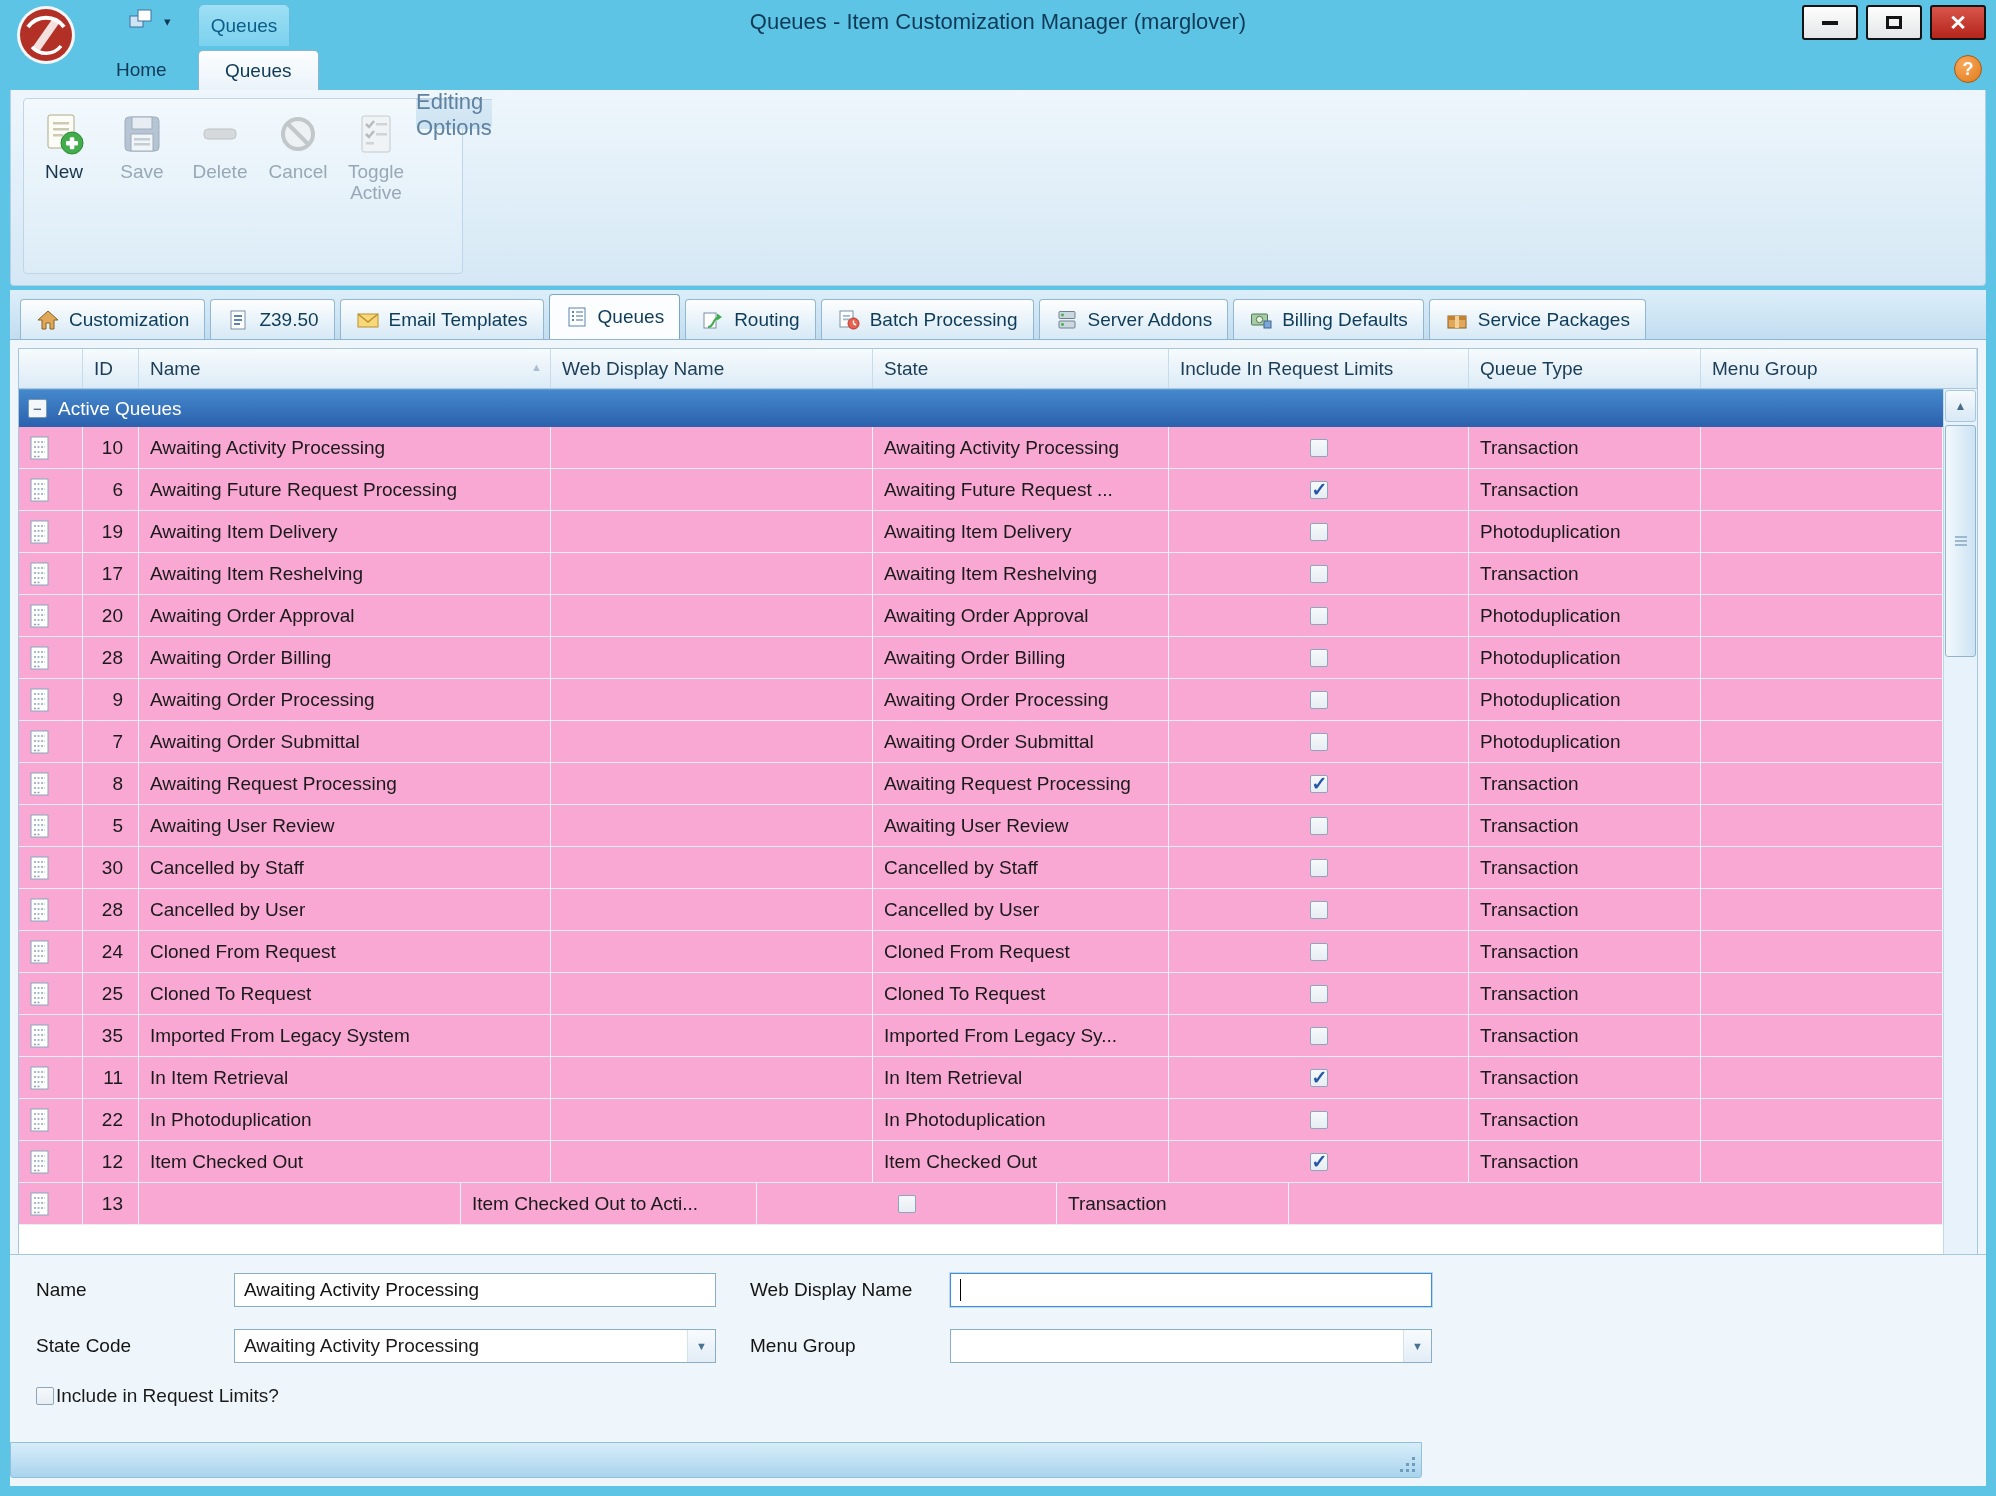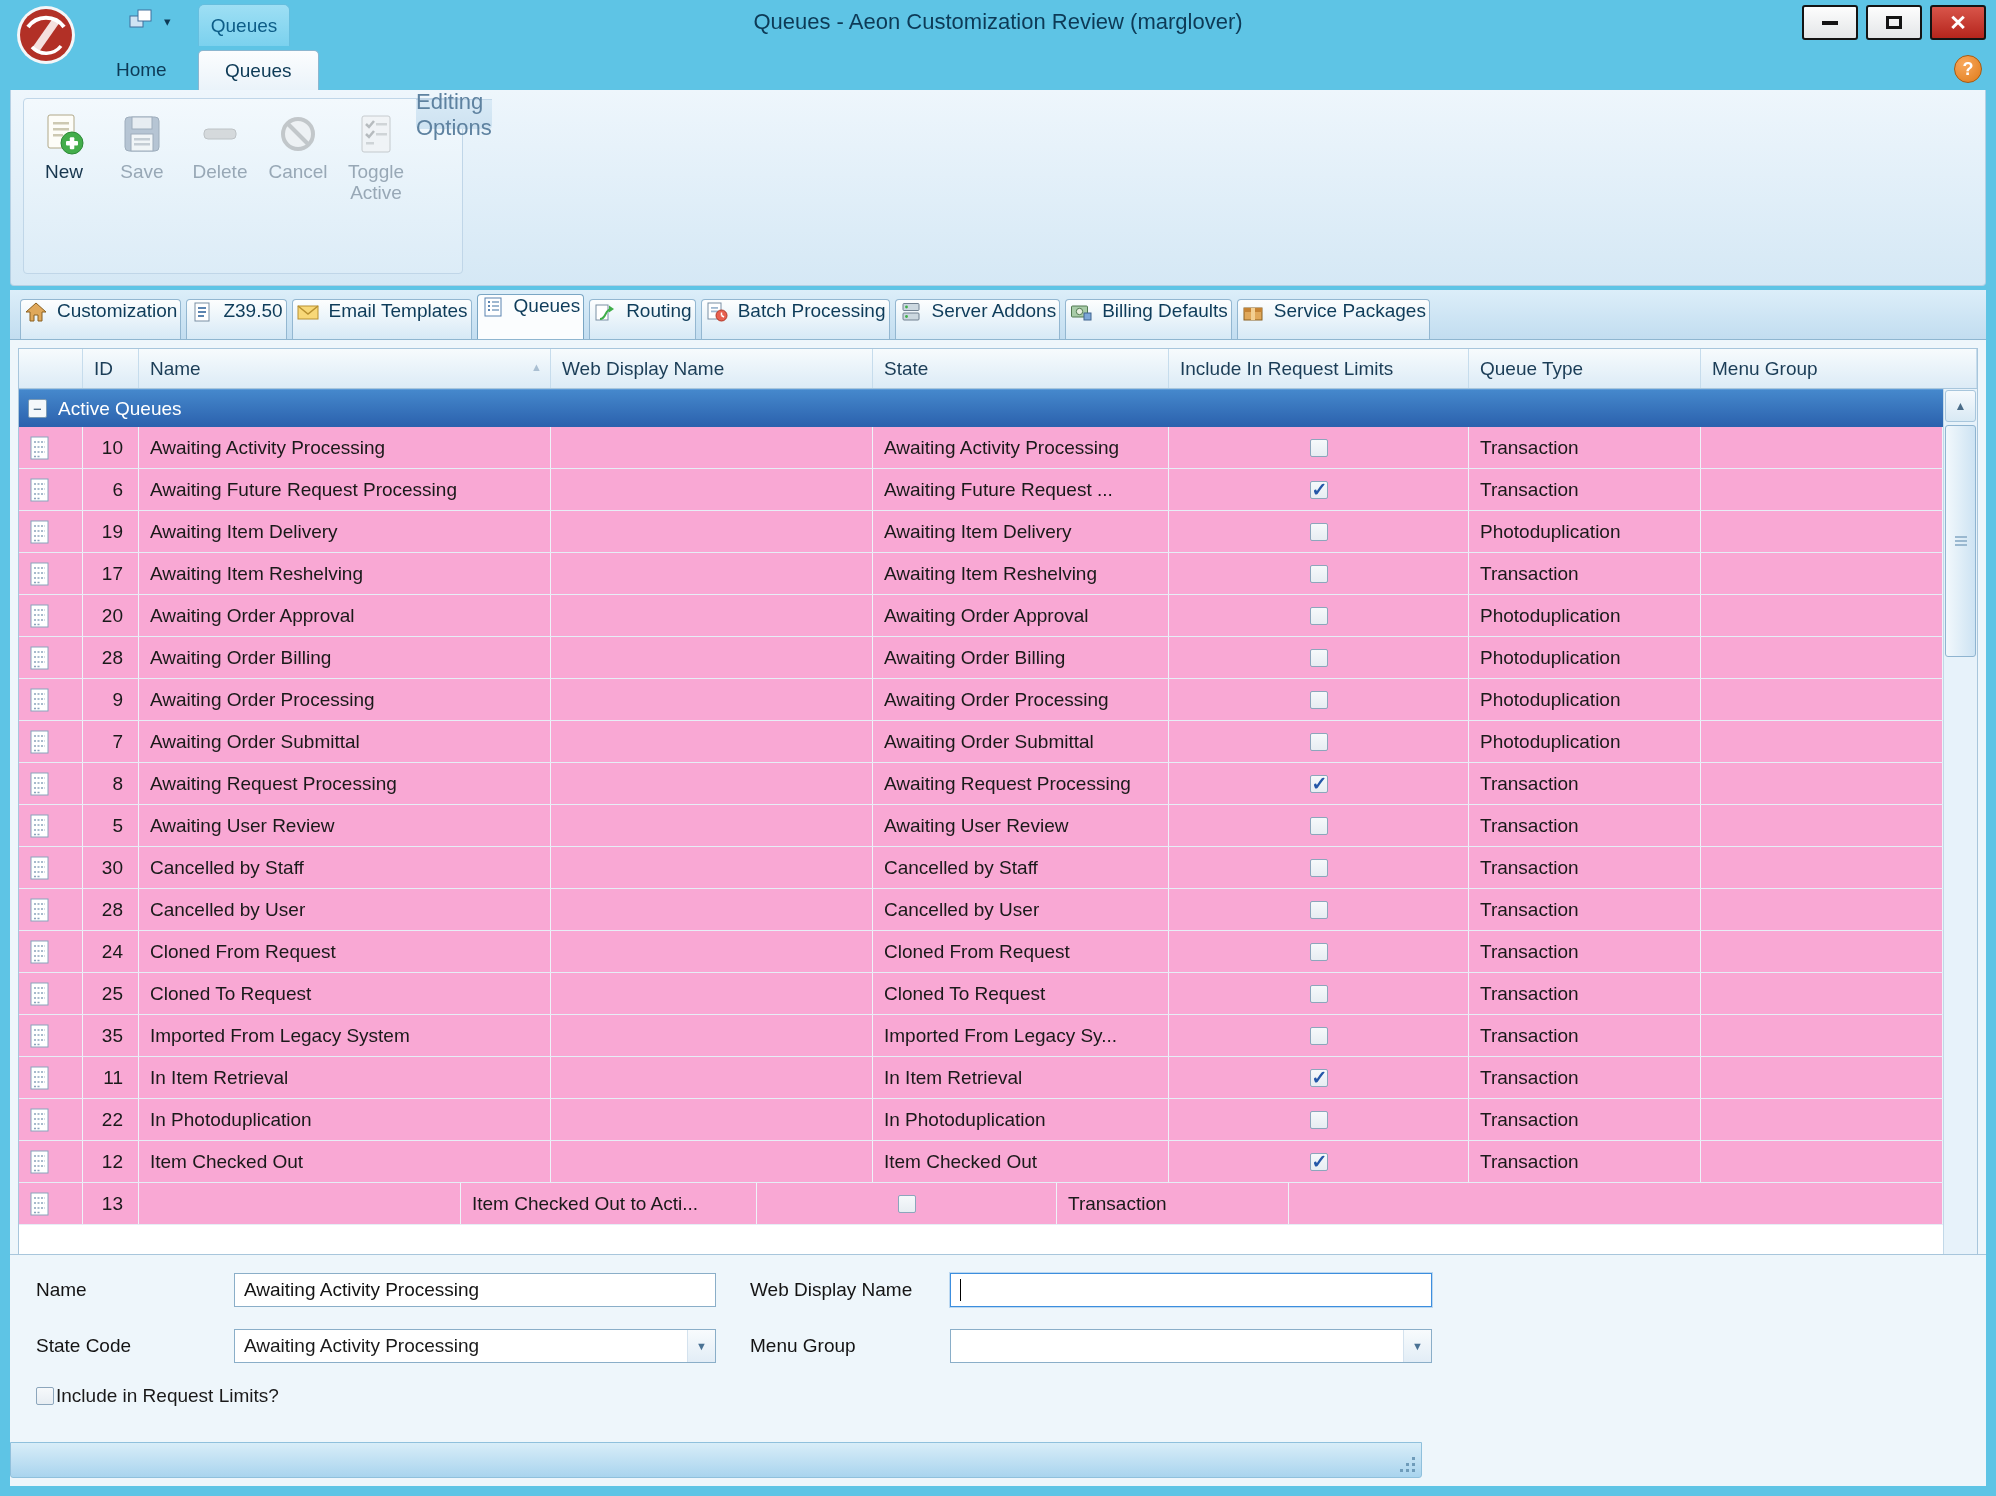--- a/index.html
+++ b/index.html
@@ -53,21 +53,21 @@
   .rgroup-label{height:30px;display:flex;align-items:center;justify-content:center;color:#5e82a0;
           font-size:22px;background:linear-gradient(#d9eaf6,#cde2f1);border-top:1px solid #c0d6e8;
           border-radius:0 0 4px 4px}
 
   
   .content{position:absolute;left:10px;right:10px;top:290px;bottom:10px;background:#eef6fb}
 
   .navtabs{position:absolute;left:0;top:0;right:0;height:50px;
           background:linear-gradient(#dceef9,#c2ddf0);border-bottom:1px solid #8fb6d0;
           display:flex;align-items:flex-end;padding:0 10px;gap:5px}
-  .ntab{height:40px;display:flex;gap:9px;padding:0 3px;
+  .ntab{height:40px;display:flex;align-items:center;gap:9px;padding:0 15px;
           background:linear-gradient(#fdfefe,#d6e9f6);border:1px solid #93b7d1;border-bottom:none;
           border-radius:4px 4px 0 0;color:#0e3c5a;white-space:nowrap}
   .ntab.active{background:#fbfdfe;height:45px;border-color:#7aa6c4}
   .nicon{width:24px;height:24px;display:block}
 
   
   .gridwrap{position:absolute;left:8px;right:8px;top:58px;height:1032px;background:#fff;
           border:1px solid #a8c6dc;display:flex;flex-direction:column}
   .ghead{display:flex;height:40px;background:linear-gradient(#f7fbfd,#dcebf6);
           border-bottom:1px solid #a8c6dc}
@@ -146,21 +146,21 @@
     <div class="qat">
       <span>
         <svg width="26" height="22" viewBox="0 0 26 22">
           <rect x="2" y="8" width="13" height="11" fill="#cfe4f4" stroke="#3f6f9c"></rect>
           <rect x="10" y="2" width="13" height="11" fill="#ffffff" stroke="#3f6f9c"></rect>
         </svg>
       </span>
       <span class="caret">▾</span>
     </div>
     <div class="ctxtab">Queues</div>
-    <div class="wtitle">Queues - Aeon Customization Review (marglover)</div>
+    <div class="wtitle">Queues - Item Customization Manager (marglover)</div>
     <div class="winbtns">
       <div class="wbtn">
           <span class="g-min"></span>
         </div>
       <div class="wbtn">
           <span class="g-max"></span>
         </div>
       <div class="wbtn close">
           <span class="g-x">✕</span>
         </div>

